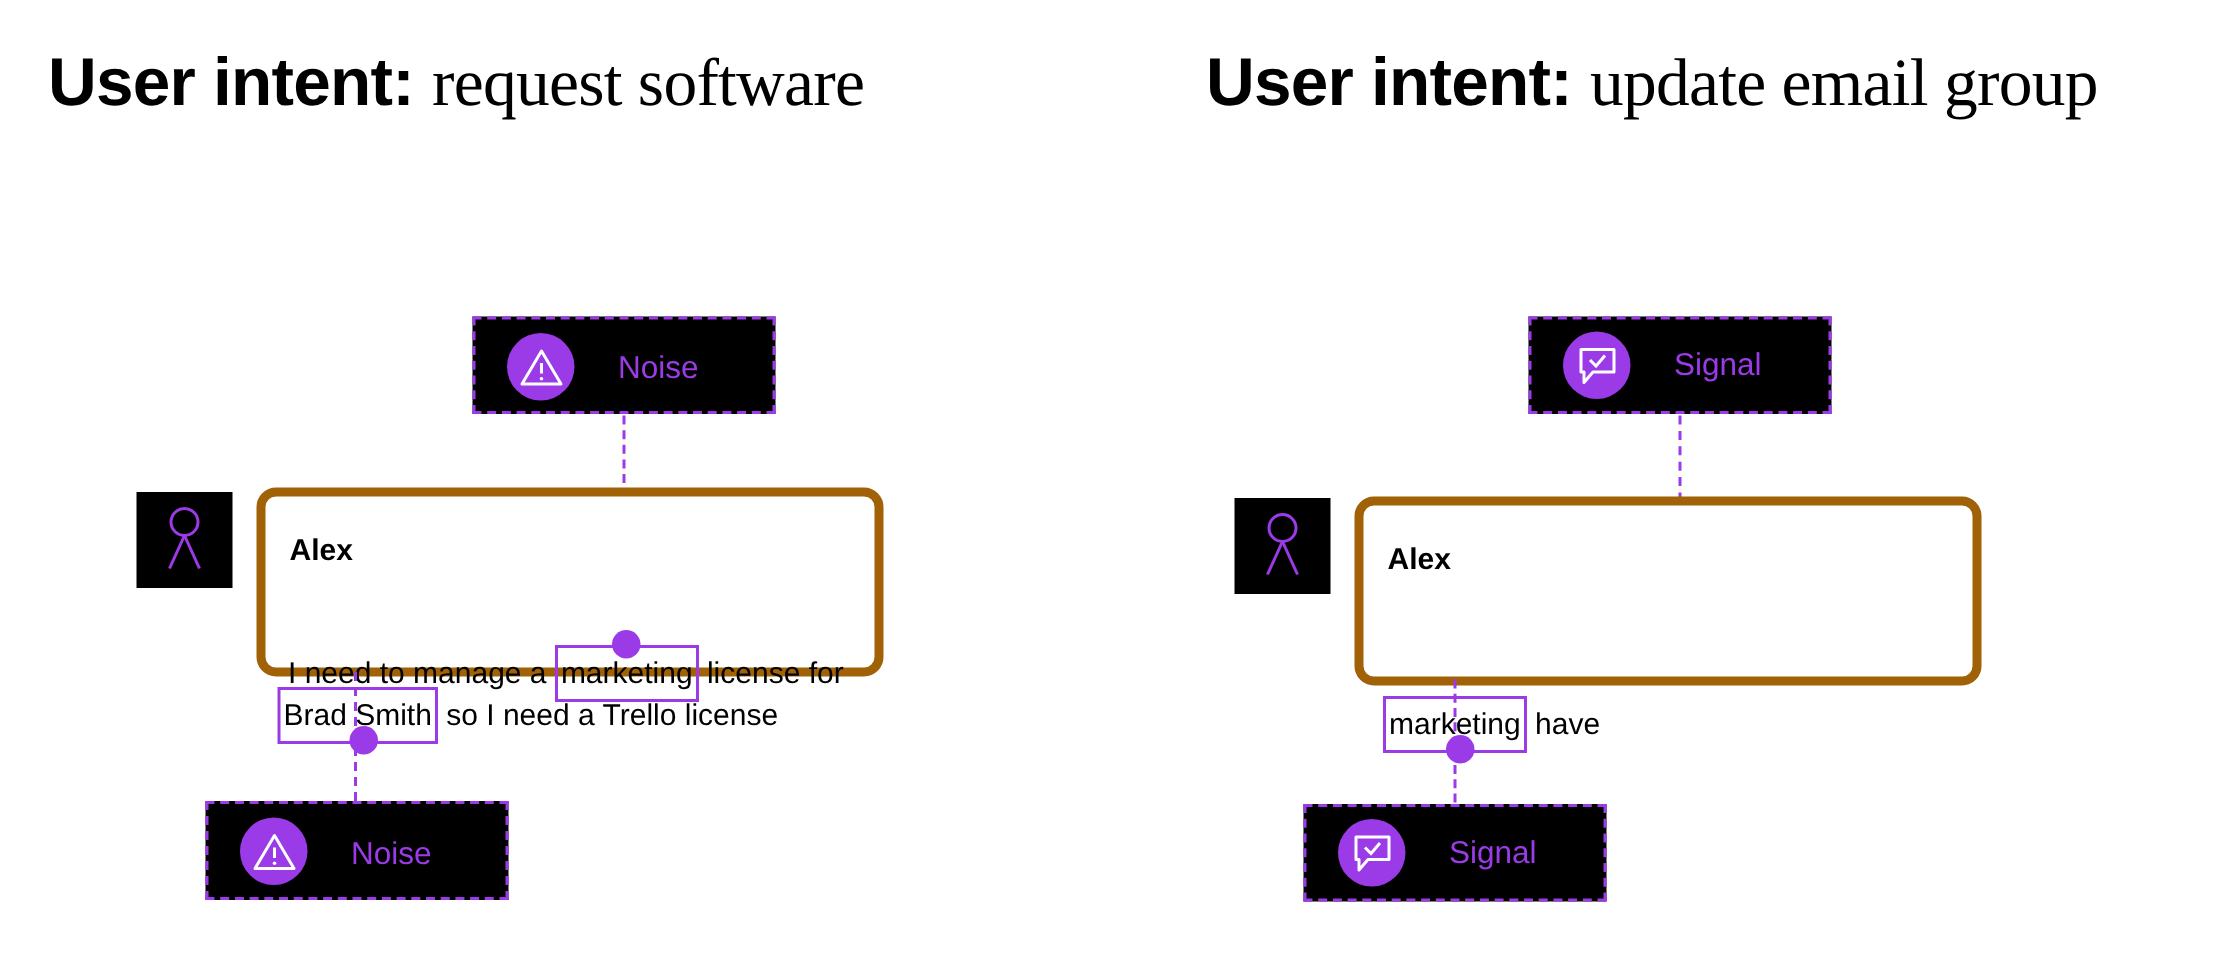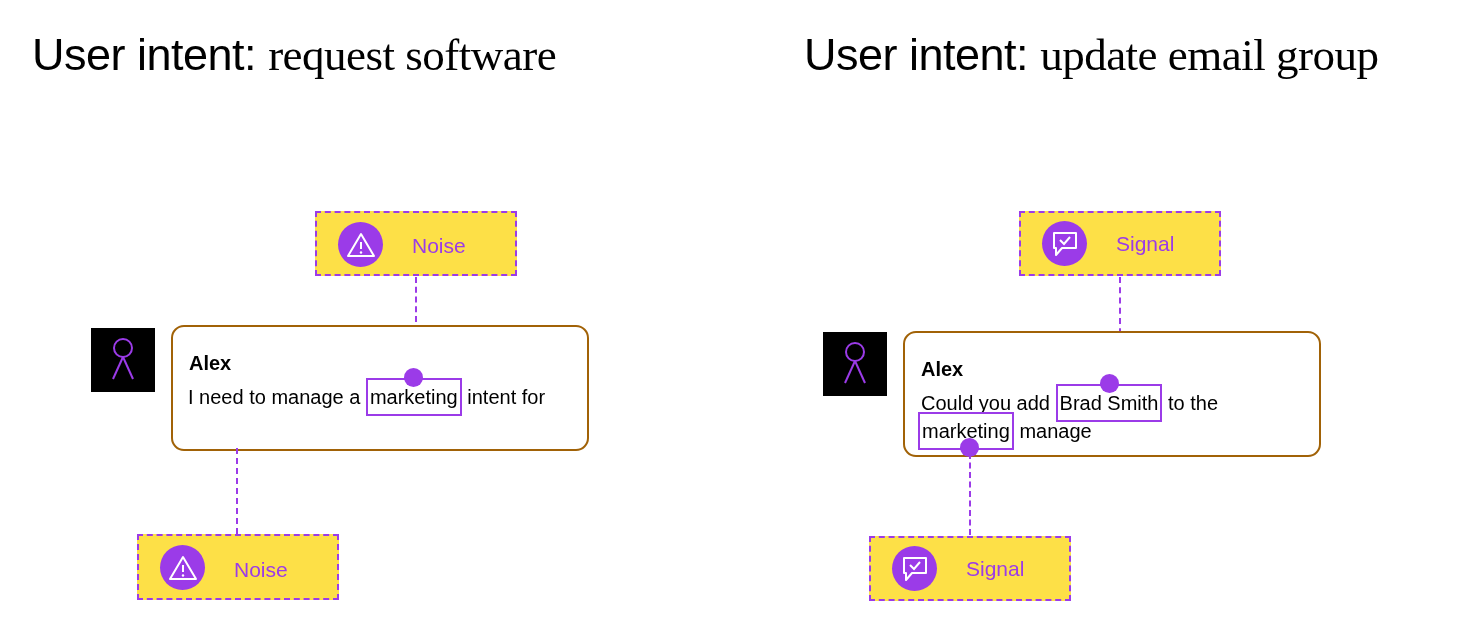--- a/index.html
+++ b/index.html
@@ -3,56 +3,57 @@
   <meta charset="utf-8">
   <style>
     * { box-sizing: border-box; margin: 0; padding: 0; }
     html, body { width: 1481px; height: 641px; background: #ffffff; overflow: hidden; }
     body { position: relative; font-family: "Liberation Sans", sans-serif; color: #000; }
 
     .heading {
       position: absolute; top: 28px; font-size: 45px; line-height: 54px;
       white-space: nowrap; letter-spacing: -0.5px;
     }
-    .heading .bold { font-weight: normal; text-align: center; }
+    .heading .bold { font-weight: bold; text-align: center; }
     .heading .light { font-weight: normal; font-family: Liberation Serif, serif; }
 
     .tag-box {
-      position: absolute; border: 2px dashed #9B3BE8; background: #fde047;
+      position: absolute; border: 2px dashed #9B3BE8; background: #000000;
       display: flex; align-items: center;
     }
     .tag-icon {
       position: absolute; width: 45px; height: 45px; border-radius: 50%;
       background: #9B3BE8; display: flex; align-items: center; justify-content: center;
     }
     .tag-label {
       position: absolute; font-size: 21px; color: #9B3BE8; white-space: nowrap;
     }
 
     .connector {
       position: absolute; width: 0; border-left: 2px dashed #9B3BE8;
     }
 
     .avatar {
       position: absolute; width: 64px; height: 64px; background: #000;
       display: flex; align-items: center; justify-content: center;
     }
 
     .message {
-      position: absolute; border: 2px solid #a16207; border-radius: 13px; background: #fff; padding-left: 26px;
+      position: absolute; border: 6px solid #a16207; border-radius: 13px; background: #fff; padding-left: 26px;
     }
     .msg-name {
       position: absolute; font-weight: bold; font-size: 20px; white-space: nowrap;
     }
     .msg-line {
       position: absolute; font-size: 20px; white-space: nowrap; line-height: 28px;
     }
     .hl {
       display: inline-block; border: 2px solid #9B3BE8; padding: 0 2px; line-height: 34px;
       position: relative;
+      margin-top: 48px;
     }
     .dot {
       position: absolute; width: 19px; height: 19px; border-radius: 50%; background: #9B3BE8;
     }
   </style>
 </head>
 <body>
 
 <div>
   <div class="heading" style="left:32px;">
@@ -78,21 +79,25 @@
         <line x1="15" y1="21" x2="5" y2="43" stroke="#9B3BE8" stroke-width="2"></line>
         <line x1="15" y1="21" x2="25" y2="43" stroke="#9B3BE8" stroke-width="2"></line>
       </svg>
   </div>
 
   <div class="message" style="left:171px; top:325px; width:418px; height:126px;">
     <span class="msg-name" style="left:16px; top:25px;">Alex</span>
     <div class="msg-line" style="left:15px; top:51px;">
       <span>I need to manage a</span>
       <span class="hl"><span>marketing</span><span class="dot" style="left:36px; top:-12px;"></span></span>
-      <span>intent for</span>
+      <span>license for</span>
+    </div>
+    <div class="msg-line" style="left:8px; top:79px;">
+      <span class="hl"><span>Brad Smith</span><span class="dot" style="left:46px; top:24px;"></span></span>
+      <span>so I need a Trello license</span>
     </div>
   </div>
 
   <div class="connector" style="left:236px; top:448px; height:86px;"></div>
 
   <div class="tag-box" style="left:137px; top:534px; width:202px; height:66px;">
     <div class="tag-icon" style="left:21px; top:9px;">
       <svg width="30" height="28" viewBox="0 0 30 28">
           <path d="M15 3 L28 25 L2 25 Z" fill="none" stroke="#fff" stroke-width="2" stroke-linejoin="round"></path>
           <line x1="15" y1="11" x2="15" y2="18" stroke="#fff" stroke-width="2"></line>
@@ -123,28 +128,23 @@
   <div class="avatar" style="left:823px; top:332px;">
     <svg width="30" height="48" viewBox="0 0 30 48">
         <circle cx="15" cy="12" r="9" fill="none" stroke="#9B3BE8" stroke-width="2"></circle>
         <line x1="15" y1="21" x2="5" y2="43" stroke="#9B3BE8" stroke-width="2"></line>
         <line x1="15" y1="21" x2="25" y2="43" stroke="#9B3BE8" stroke-width="2"></line>
       </svg>
   </div>
 
   <div class="message" style="left:903px; top:331px; width:418px; height:126px;">
     <span class="msg-name" style="left:16px; top:25px;">Alex</span>
-    <div class="msg-line" style="left:16px; top:51px;">
-      <span>Could you add</span>
-      <span class="hl"><span>Brad Smith</span><span class="dot" style="left:42px; top:-12px;"></span></span>
-      <span>to the</span>
-    </div>
     <div class="msg-line" style="left:13px; top:79px;">
       <span class="hl"><span>marketing</span><span class="dot" style="left:40px; top:24px;"></span></span>
-      <span>manage</span>
+      <span>have</span>
     </div>
   </div>
 
   <div class="connector" style="left:969px; top:453px; height:82px;"></div>
 
   <div class="tag-box" style="left:869px; top:536px; width:202px; height:65px;">
     <div class="tag-icon" style="left:21px; top:8px;">
       <svg width="28" height="28" viewBox="0 0 28 28">
           <path d="M3 3 H25 V18 H11 L5 25 V18 H3 Z" fill="none" stroke="#fff" stroke-width="2" stroke-linejoin="round"></path>
           <path d="M9 10 L13 14 L19 7" fill="none" stroke="#fff" stroke-width="2"></path>

